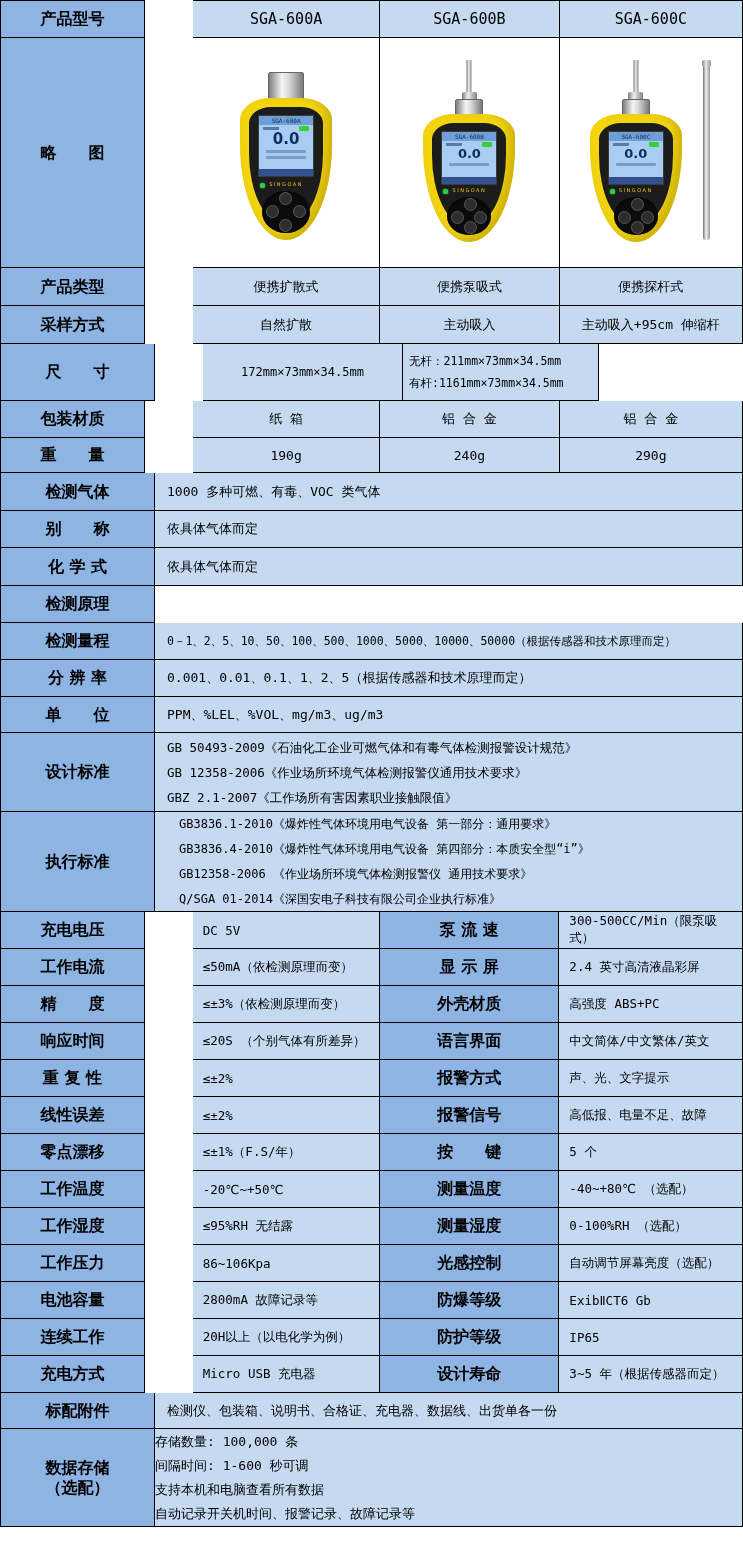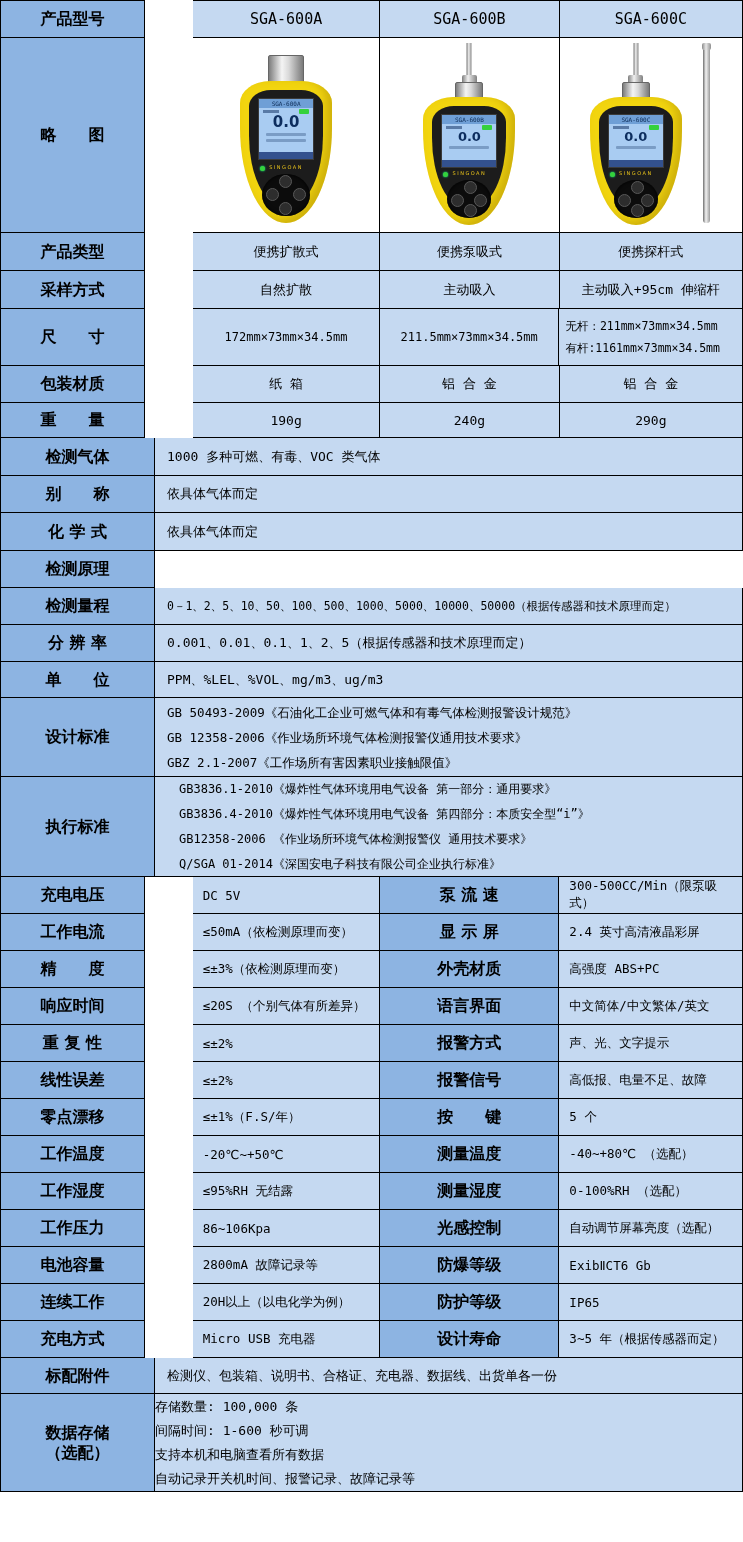--- a/index.html
+++ b/index.html
@@ -88,21 +88,21 @@
 
 <div class="tbl">
 
   <div class="row" style="height:38px">
     <div class="cell lbl c1">产品型号</div>
     <div class="cell val mono center c2">SGA-600A</div>
     <div class="cell val mono center c3">SGA-600B</div>
     <div class="cell val mono center c4">SGA-600C</div>
   </div>
 
-  <div class="row" style="height:195px">
+  <div class="row" style="height:230px">
     <div class="cell lbl c1">略　　图</div>
     <div class="cell imgc c2">
       <div class="device va">
         <div class="cap"></div>
         <div class="body">
           <div class="face">
             <div class="screen">
               <div class="s-top">SGA-600A</div>
               <div class="s-stat">
                   <span class="batt"></span>
@@ -191,21 +191,20 @@
   <div class="row" style="height:38px">
     <div class="cell lbl c1">采样方式</div>
     <div class="cell val center c2">自然扩散</div>
     <div class="cell val center c3">主动吸入</div>
     <div class="cell val center c4">主动吸入+95cm 伸缩杆</div>
   </div>
 
   <div class="row" style="height:57px">
     <div class="cell lbl c1">尺　　寸</div>
     <div class="cell val center c2" style="font-size:12px">172mm×73mm×34.5mm</div>
-    <div class="cell val center c3" style="font-size:12px">211.5mm×73mm×34.5mm</div>
     <div class="cell val stack c4" style="padding-left:6px;font-size:11.5px">
       <div class="line" style="line-height:22px">无杆：211mm×73mm×34.5mm</div>
       <div class="line" style="line-height:22px">有杆:1161mm×73mm×34.5mm</div>
     </div>
   </div>
 
   <div class="row" style="height:37px">
     <div class="cell lbl c1">包装材质</div>
     <div class="cell val center c2">纸 箱</div>
     <div class="cell val center c3">铝 合 金</div>

